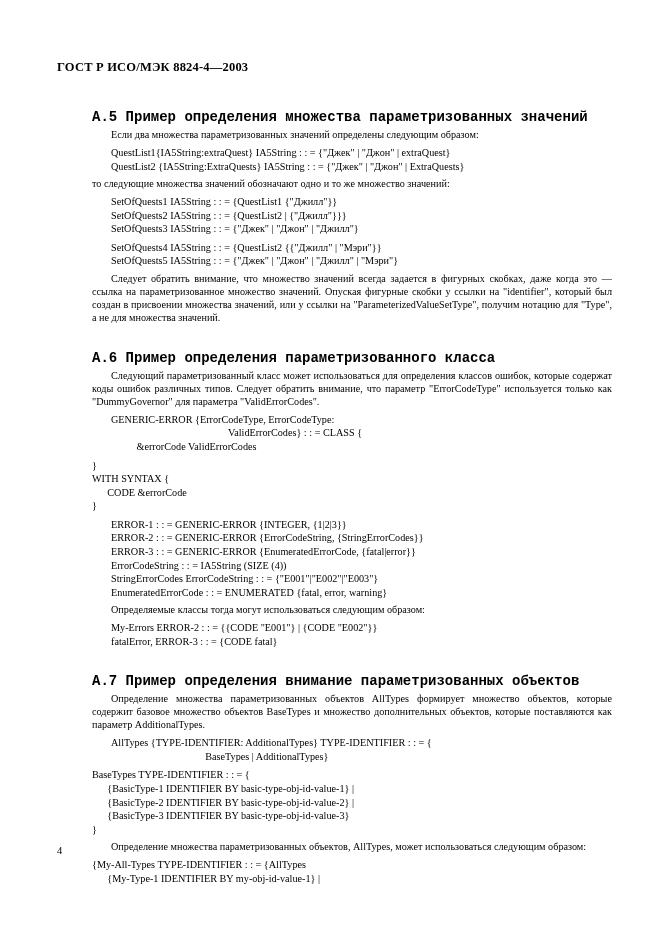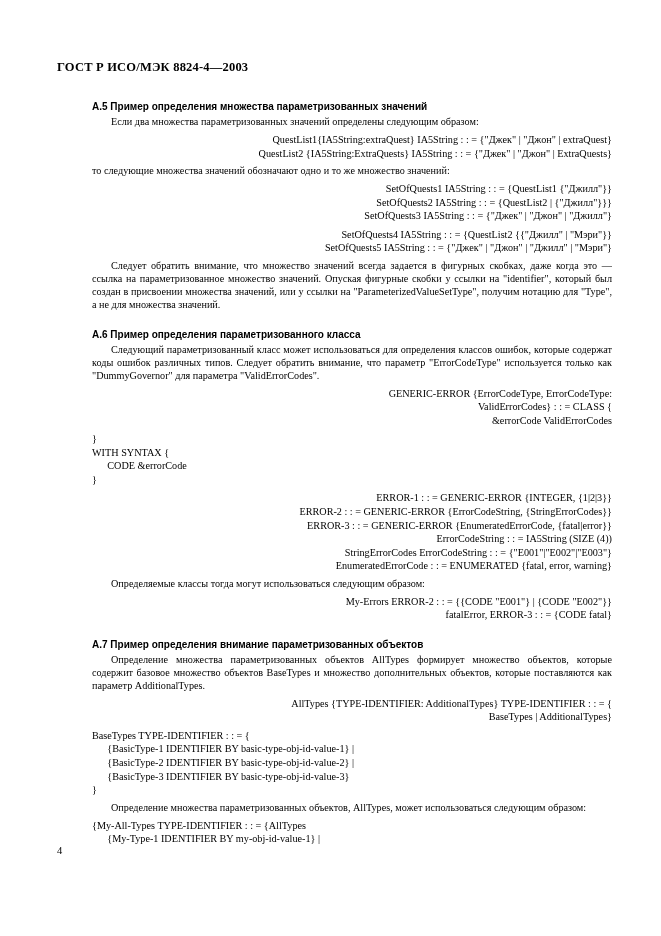--- a/index.html
+++ b/index.html
@@ -29,24 +29,24 @@
     font-weight: bold;
     letter-spacing: 0.2px;
   }
   .content {
     position: absolute;
     left: 92px;
     top: 92px;
     width: 520px;
   }
   .sec-title {
-    font-size: 10px;
+    font-size: 14px;
     font-weight: bold;
-    font-family: Liberation Sans, sans-serif;
-    margin: 8px 0 3px 0;
+    font-family: Liberation Mono, monospace;
+    margin: 16px 0 3px 0;
     line-height: 1.3;
   }
   p.para {
     font-size: 10.2px;
     line-height: 1.27;
     margin: 0 0 2px 0;
     text-align: justify;
   }
   p.indent {
     text-indent: 19px;
@@ -54,21 +54,21 @@
   .code {
     font-size: 10.2px;
     line-height: 1.33;
     margin: 0;
     white-space: pre;
     font-family: "Liberation Serif", serif;
   }
   .code-block {
     margin: 4px 0 5px 0;
   }
-  .code-block.i1 { padding-left: 19px; text-align: right; }
+  .code-block.i1 { padding-left: 19px; }
   .code-block.i0 { padding-left: 0px; }
   .gap-sm { height: 6px; }
   .gap-xs { height: 3px; }
   .pageno {
     position: absolute;
     left: 57px;
     top: 845px;
     font-size: 10.5px;
     font-family: "Liberation Serif", serif;
   }

